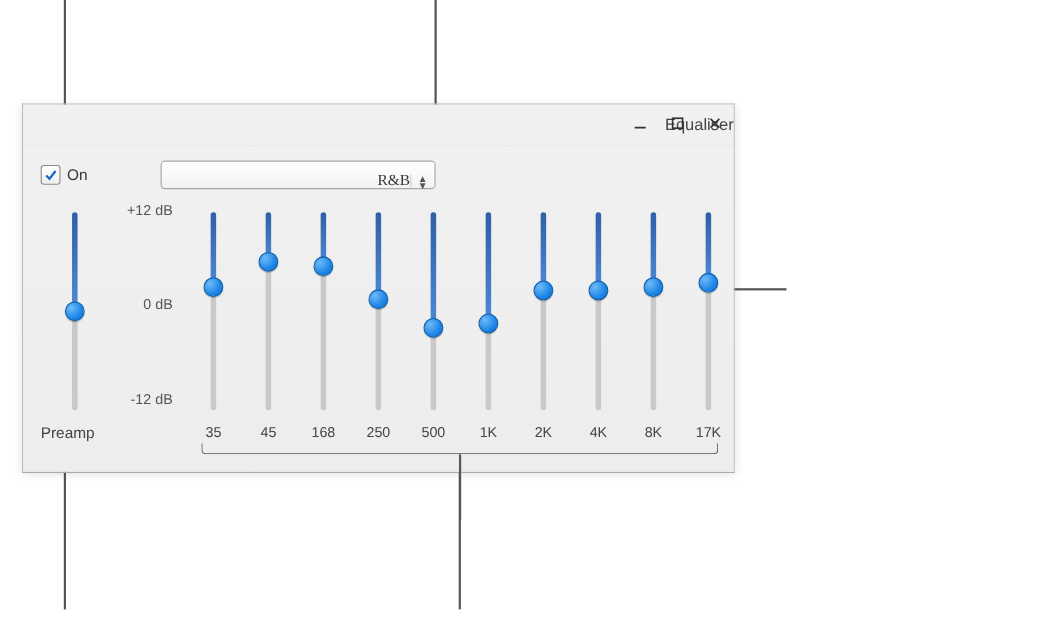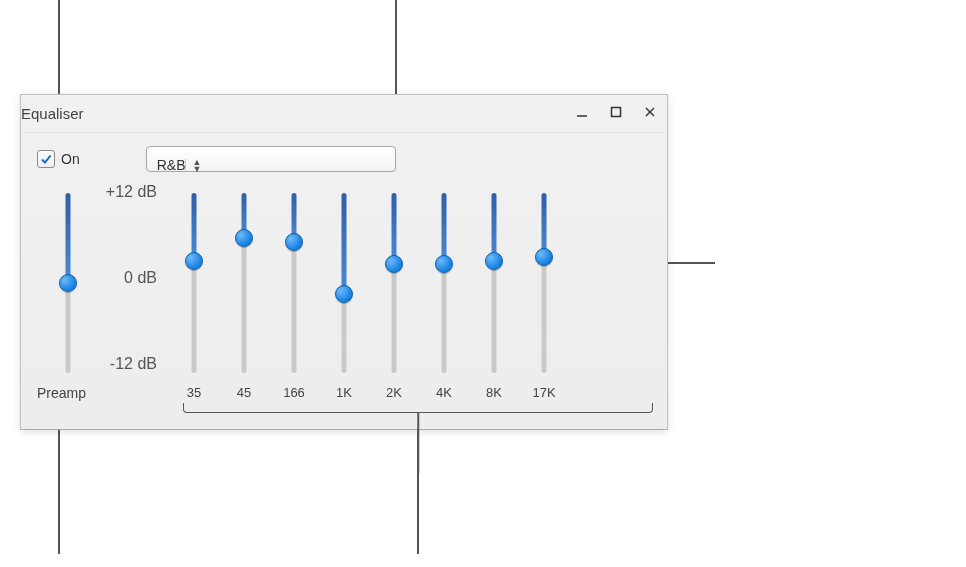--- a/index.html
+++ b/index.html
@@ -30,21 +30,21 @@
   }
   .titlebar {
     height: 38px;
     position: relative;
     border-bottom: 1px solid rgba(0,0,0,0.04);
   }
   .title {
     position: absolute;
     left: 0; right: 0;
     top: 10px;
-    text-align: left;
+    text-align: right;
     font-size: 15px;
     font-weight: 500;
     color: #444;
   }
   .win-controls {
     position: absolute;
     right: 6px;
     top: 6px;
     display: flex;
     gap: 12px;
@@ -88,23 +88,24 @@
   .preset {
     margin-left: 66px;
     width: 250px;
     height: 26px;
     background: linear-gradient(#fff,#f3f3f3);
     border: 1px solid #a7a7a7;
     border-radius: 4px;
     display: flex;
     align-items: center;
     padding: 12px 6px 0 10px;
-    justify-content: flex-start;
+    justify-content: flex-end;
     color:#333;
     font-size: 14px;
+    font-family: Liberation Serif, serif;
   }
   .preset .arrows {
     display:flex;
     flex-direction:column;
     line-height: 6px;
     font-size: 9px;
     color:#555;
     border-left: 1px solid #ccc;
     padding-left: 6px;
     height: 100%;
@@ -119,21 +120,21 @@
     top: 92px;
     bottom: 18px;
   }
 
   .db-labels {
     position: absolute;
     left: 56px;
     top: 0;
     width: 64px;
     height: 188px;
-    font-size: 16px;
+    font-size: 13px;
     color: #555;
   }
   .db-labels div { position:absolute; right:0; text-align:right; white-space:nowrap; }
 
   .preamp-slider {
     position: absolute;
     left: 20px;
     top: 6px;
   }
   .preamp-label {
@@ -308,21 +309,37 @@
             <div class="thumb" style="top: 45px;"></div>
           </div>
           <div class="band-label">45</div>
         </div>
         <div class="band">
           <div class="vslider">
             <div class="rail-dark" style="top: 0px; height: 48.75px;"></div>
             <div class="rail-light" style="top: 48.75px; height: 131.25px;"></div>
             <div class="thumb" style="top: 48.75px;"></div>
           </div>
-          <div class="band-label">166</div>
+          <div class="band-label">168</div>
+        </div>
+        <div class="band">
+          <div class="vslider">
+            <div class="rail-dark" style="top: 0px; height: 78.75px;"></div>
+            <div class="rail-light" style="top: 78.75px; height: 101.25px;"></div>
+            <div class="thumb" style="top: 78.75px;"></div>
+          </div>
+          <div class="band-label">250</div>
+        </div>
+        <div class="band">
+          <div class="vslider">
+            <div class="rail-dark" style="top: 0px; height: 105px;"></div>
+            <div class="rail-light" style="top: 105px; height: 75px;"></div>
+            <div class="thumb" style="top: 105px;"></div>
+          </div>
+          <div class="band-label">500</div>
         </div>
         <div class="band">
           <div class="vslider">
             <div class="rail-dark" style="top: 0px; height: 101.25px;"></div>
             <div class="rail-light" style="top: 101.25px; height: 78.75px;"></div>
             <div class="thumb" style="top: 101.25px;"></div>
           </div>
           <div class="band-label">1K</div>
         </div>
         <div class="band">

